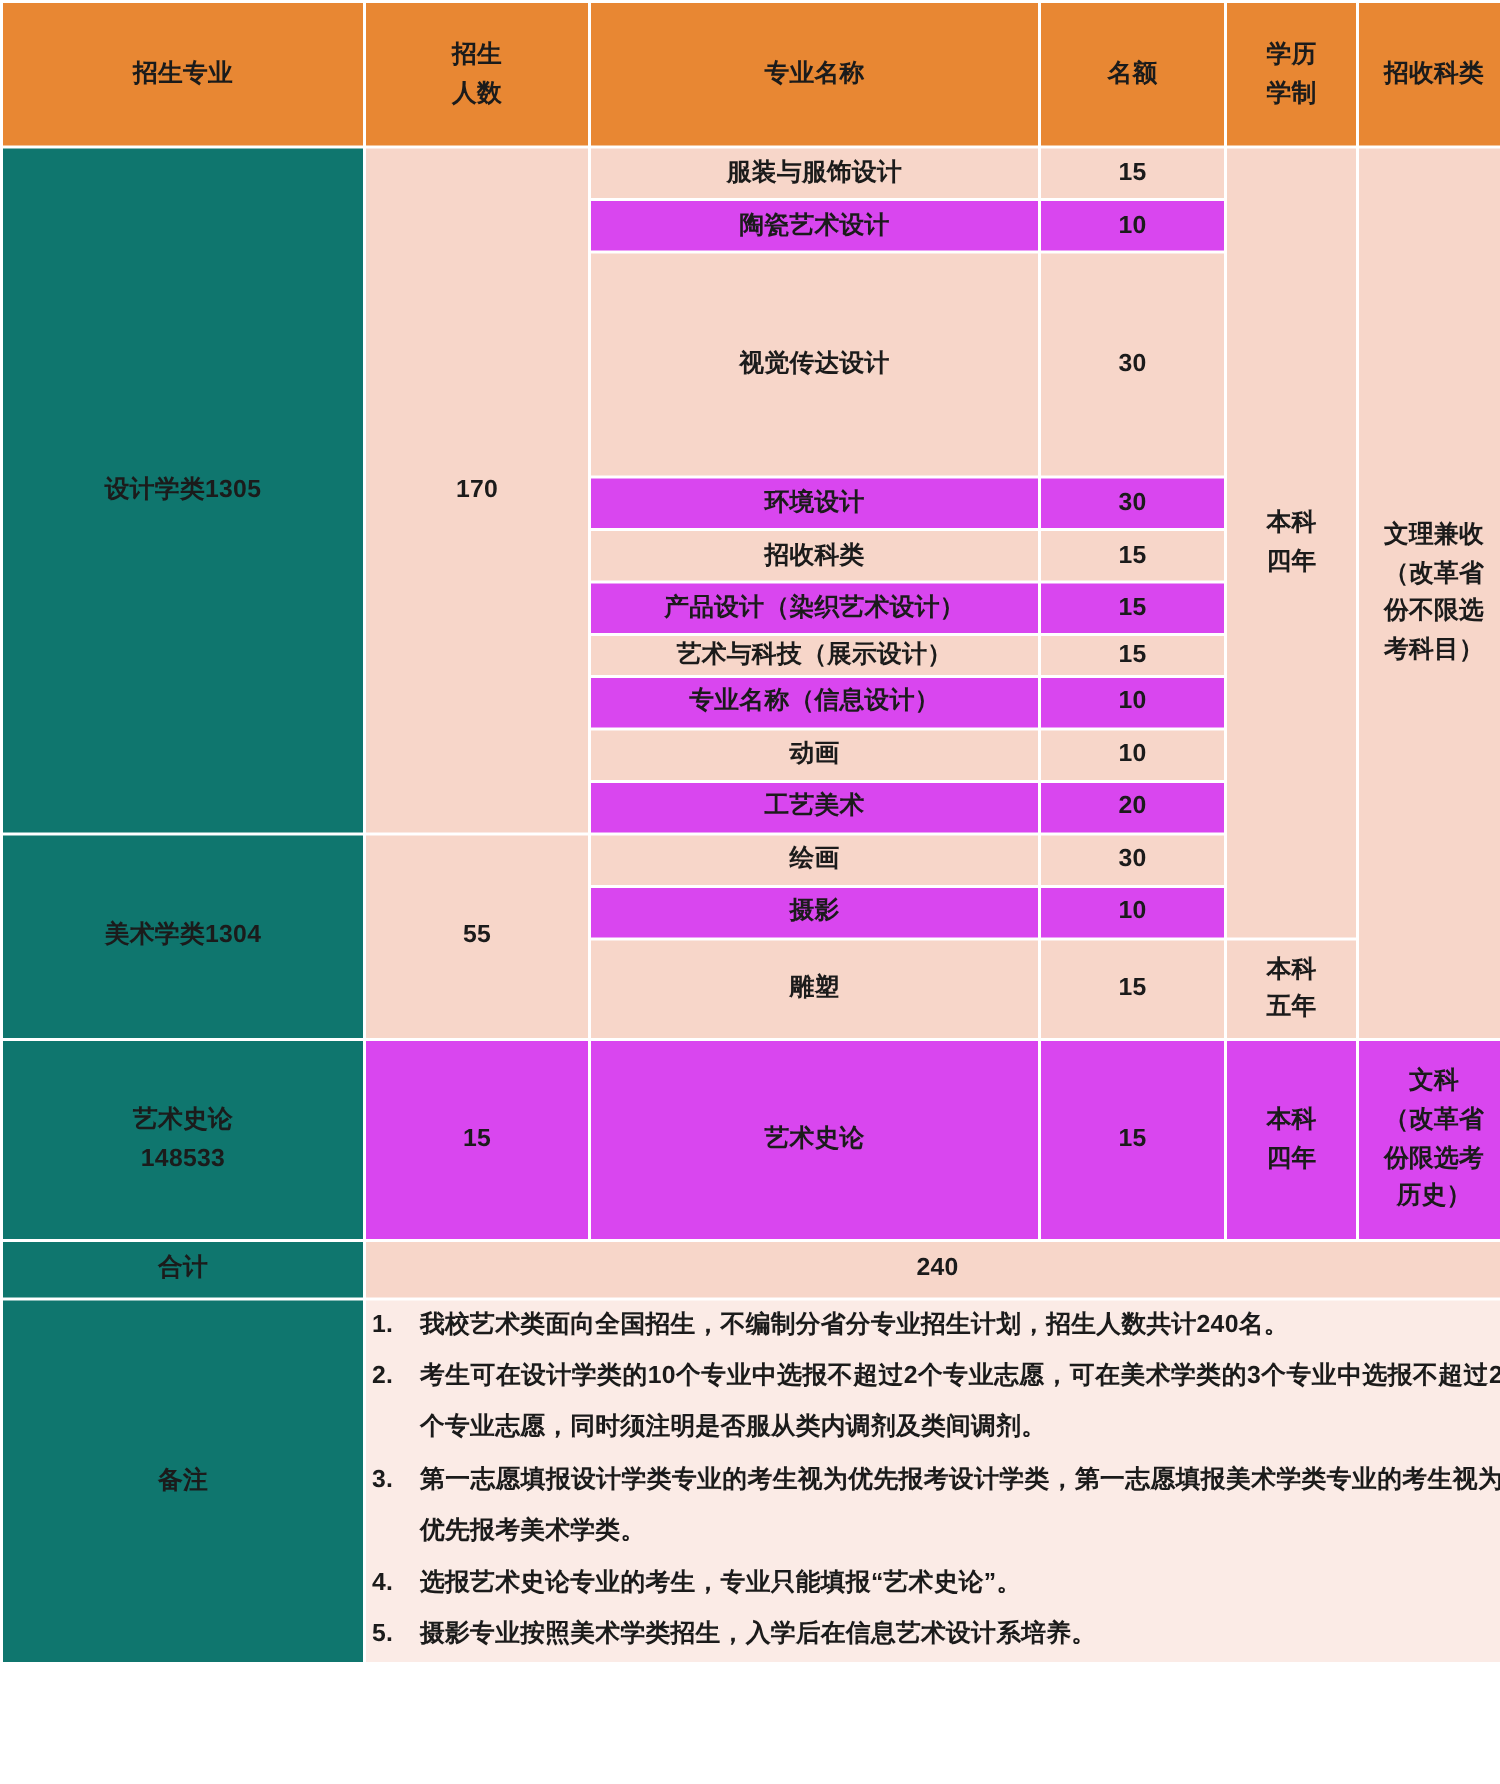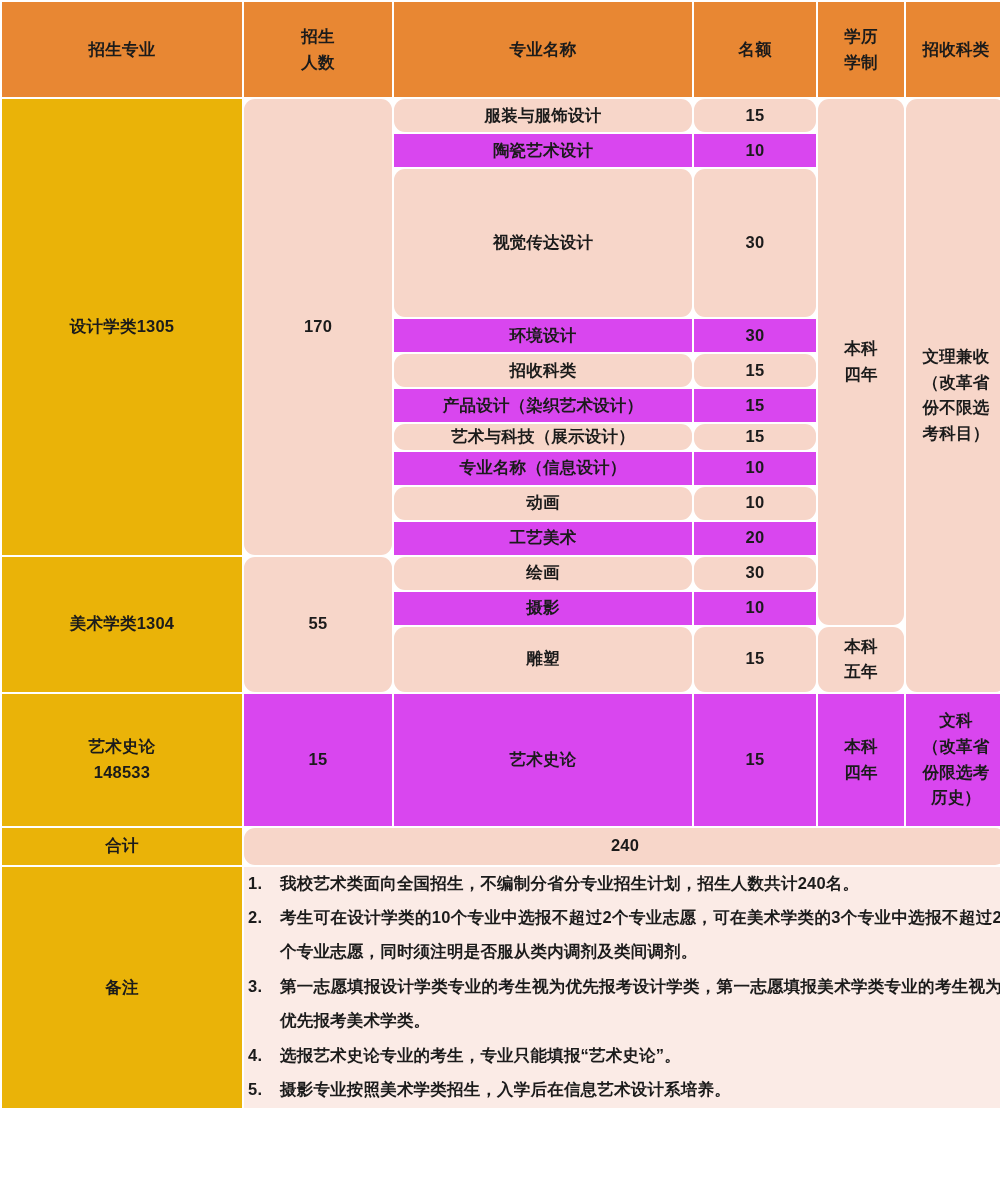--- a/index.html
+++ b/index.html
@@ -34,27 +34,26 @@
   }
 
   
   .c-head {
     background: #E88733;
     color: #ffffff;
     font-size: 17px;
     font-weight: bold;
   }
   .c-orange {
-    background: #eab308;
+    background: #0f766e;
     color: #ffffff;
     font-weight: bold;
   }
   .c-dark {
     background: #F7D6C9;
-    border-radius: 11px;
   }
   .c-light {
     background: #d946ef;
   }
 
   
   .notes-cell {
     background: #FBEBE6;
     text-align: left;
     padding: 14px 26px 14px 30px;

